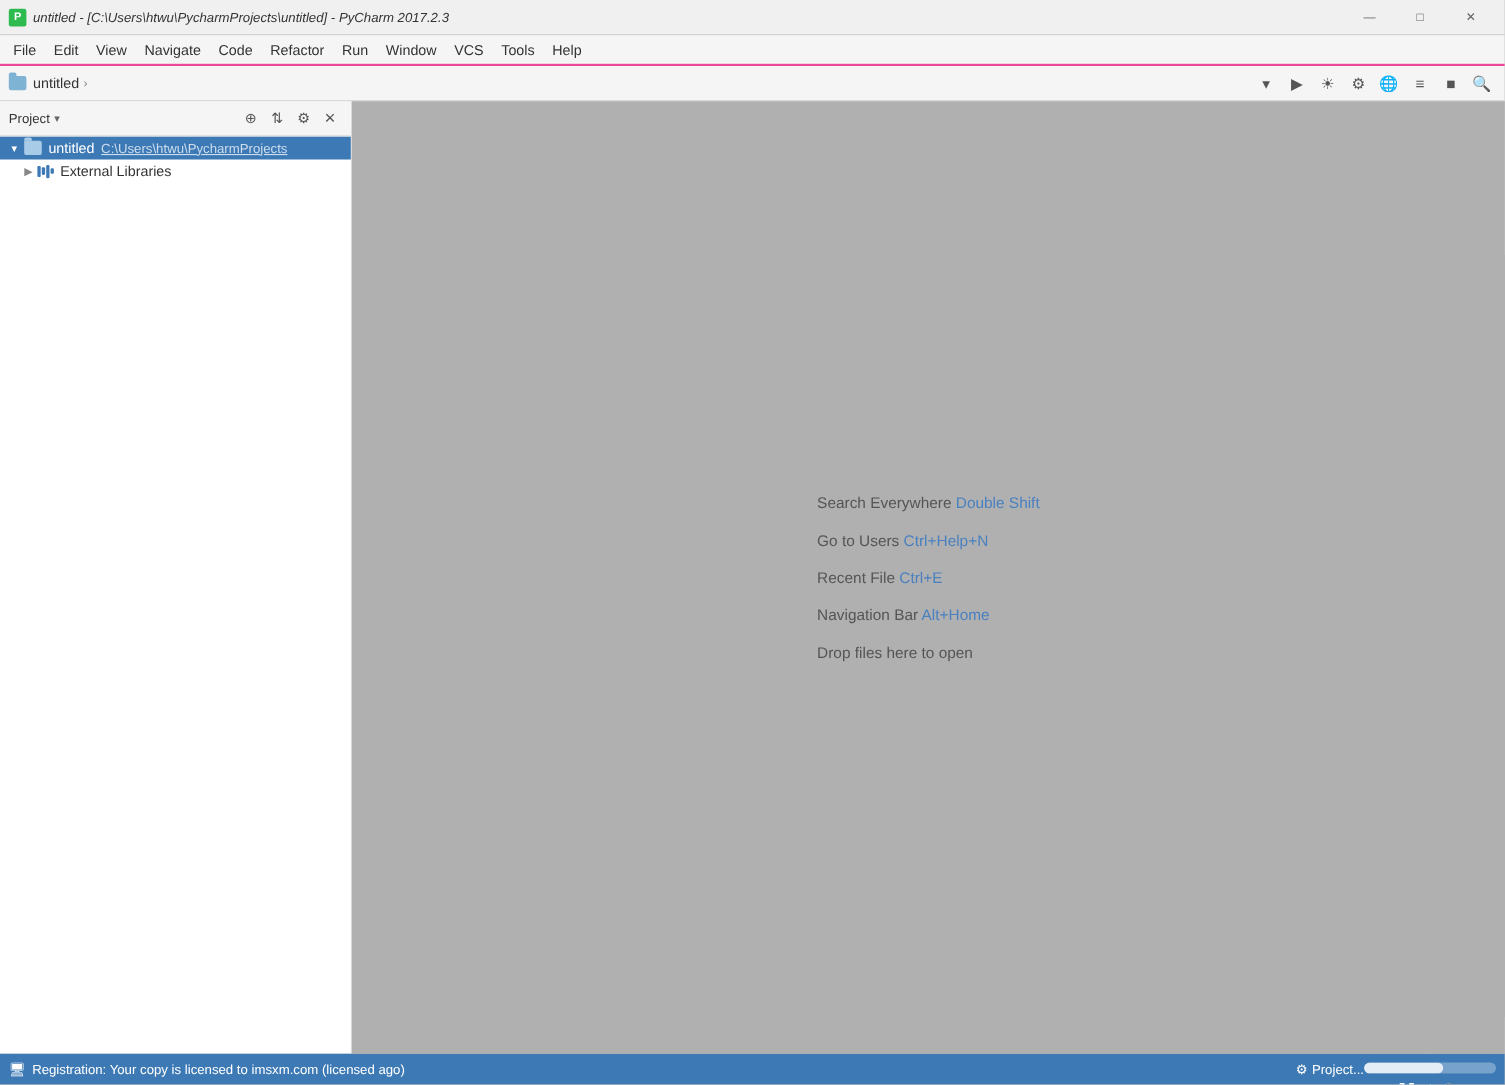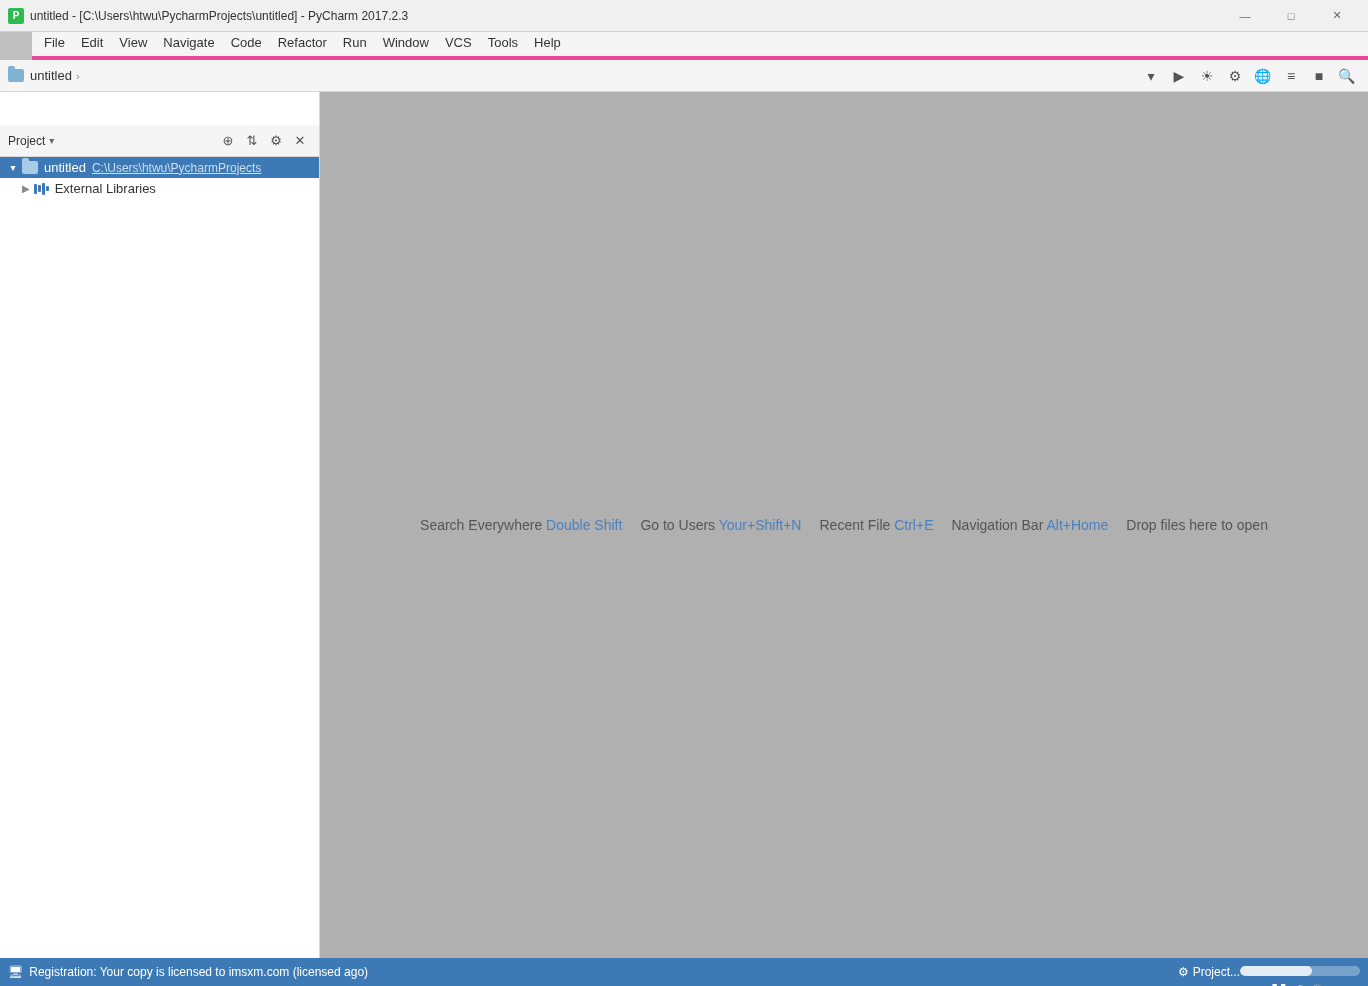--- a/index.html
+++ b/index.html
@@ -34,20 +34,21 @@
       align-items: center;
       justify-content: center;
       font-size: 10px;
       color: white;
       font-weight: bold;
     }
     #title-bar .title-text {
       flex: 1;
       font-size: 12px;
       color: #333;
+      font-style: italic;
     }
     #title-bar .window-controls {
       display: flex;
       gap: 0;
     }
     #title-bar .window-controls span {
       width: 46px;
       height: 32px;
       display: flex;
       align-items: center;
@@ -55,23 +56,23 @@
       font-size: 11px;
       color: #666;
       cursor: pointer;
     }
 
     
     #menu-bar {
       height: 28px;
       background: #f5f5f5;
       display: flex;
+      align-items: center;
       padding: 0 4px;
-      border-bottom: 4px solid #ec4899;
-      margin-left: 32px;
+      border-bottom: 2px solid #ec4899;
     }
     #menu-bar .menu-item {
       padding: 3px 8px;
       font-size: 13px;
       color: #333;
       cursor: pointer;
       border-radius: 2px;
     }
 
     
@@ -145,21 +146,20 @@
     }
 
     
     #sidebar-header {
       height: 32px;
       background: #f5f5f5;
       display: flex;
       align-items: center;
       padding: 0 8px;
       border-bottom: 1px solid #d8d8d8;
-      margin-top: 33px;
     }
     #sidebar-header .panel-title {
       font-size: 12px;
       color: #333;
       font-weight: 500;
     }
     #sidebar-header .panel-dropdown {
       margin-left: 4px;
       font-size: 10px;
       color: #666;
@@ -269,21 +269,21 @@
       background: #b0b0b0;
       display: flex;
       align-items: center;
       justify-content: center;
       position: relative;
     }
 
     
     #editor-hints {
       display: flex;
-      flex-direction: row;
+      flex-direction: column;
       gap: 18px;
     }
     .hint-line {
       font-size: 14px;
       color: #555;
     }
     .hint-line .hint-shortcut {
       color: #4a80c0;
     }
 
@@ -426,21 +426,21 @@
   </div>
 
   <div id="editor-area">
     <div id="editor-hints">
       <div class="hint-line">
         <span>Search Everywhere </span>
         <span class="hint-shortcut">Double Shift</span>
       </div>
       <div class="hint-line">
         <span>Go to Users </span>
-        <span class="hint-shortcut">Your+Shift+N</span>
+        <span class="hint-shortcut">Ctrl+Help+N</span>
       </div>
       <div class="hint-line">
         <span>Recent File </span>
         <span class="hint-shortcut">Ctrl+E</span>
       </div>
       <div class="hint-line">
         <span>Navigation Bar </span>
         <span class="hint-shortcut">Alt+Home</span>
       </div>
       <div class="hint-line">

